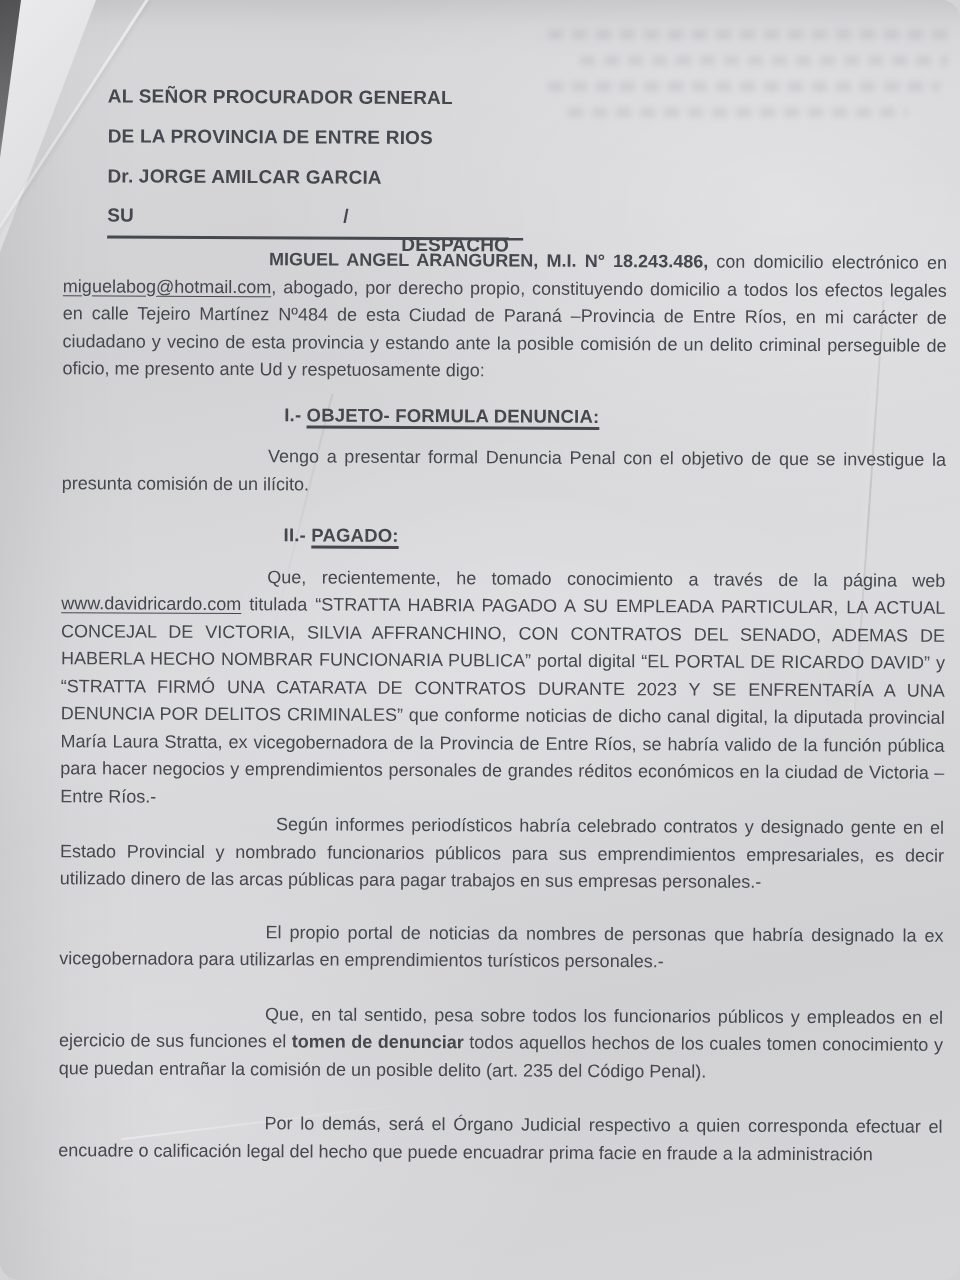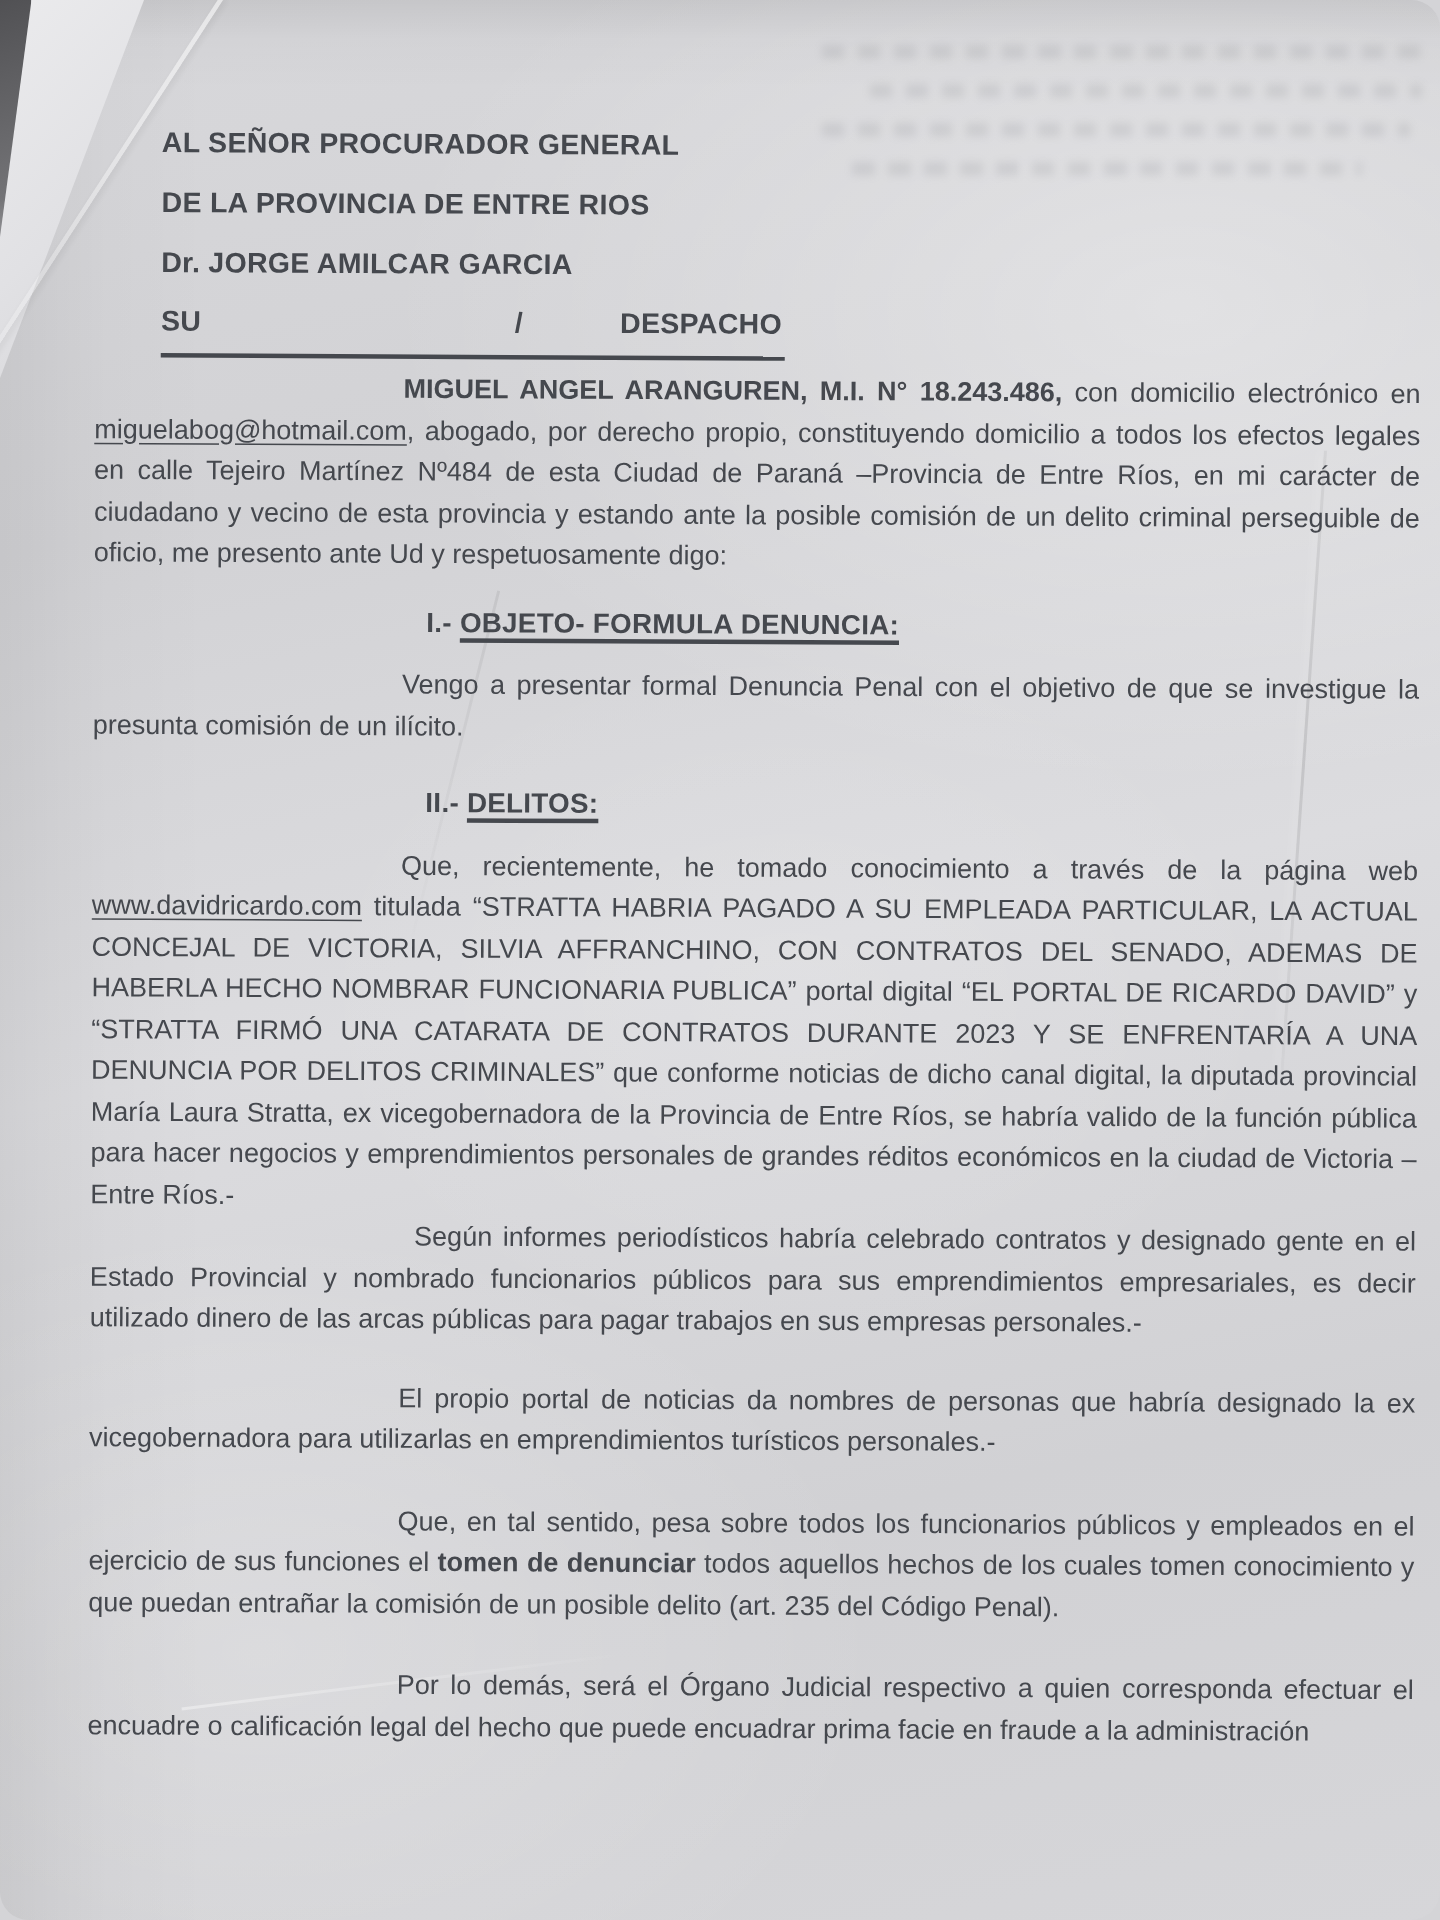--- a/index.html
+++ b/index.html
@@ -54,21 +54,21 @@
     position:absolute;left:64px;top:78px;width:884px;
     transform:rotate(0.3deg);transform-origin:40% 0;
     color:#45484e;font-size:18px;line-height:27.5px;
   }
   .addr{font-weight:700;font-size:19px;line-height:40px;padding-left:44px;letter-spacing:0.2px;}
   .su-line{
     position:relative;width:416px;line-height:38px;
     border-bottom:3px solid #45484e;padding-bottom:1px;
   }
   .su-line .slash{position:absolute;left:236px;}
-  .su-line .desp{position:absolute;right:2px;}
+  .su-line .desp{position:absolute;right:14px;margin-top:28px;}
   p{margin:0;text-align:justify;text-indent:206px;}
   .intro{margin-top:7px;}
   .b{font-weight:700;}
   .link{text-decoration:underline;text-underline-offset:3px;}
   h3{
     margin:0;font-size:18.5px;font-weight:700;letter-spacing:0.2px;
     padding-left:222px;text-indent:0;
   }
   .h-one{margin-top:17px;margin-bottom:15px;}
   .h-two{margin-top:23px;margin-bottom:15px;}
@@ -108,21 +108,21 @@
         <span class="desp">DESPACHO</span>
       </div>
     </div>
 
     <p class="intro"><span class="b">MIGUEL ANGEL ARANGUREN, M.I. N° 18.243.486,</span><span>  con domicilio electrónico en </span><span class="link">miguelabog@hotmail.com</span><span>, abogado, por derecho propio, constituyendo domicilio a todos los efectos legales en calle Tejeiro Martínez Nº484 de esta Ciudad de Paraná –Provincia de Entre Ríos, en mi carácter de ciudadano y vecino de esta provincia y estando ante la posible comisión de un delito criminal perseguible de oficio, me presento ante Ud y respetuosamente digo:</span></p>
 
     <h3 class="h-one"><span>I.- </span><span class="u">OBJETO- FORMULA DENUNCIA:</span></h3>
 
     <p>Vengo a presentar formal Denuncia Penal con el objetivo de que se investigue la presunta comisión de un ilícito.</p>
 
-    <h3 class="h-two"><span>II.- </span><span class="u">DELITOS:</span></h3>
+    <h3 class="h-two"><span>II.- </span><span class="u">PAGADO:</span></h3>
 
     <p><span>Que, recientemente, he tomado conocimiento a través de la página web </span><span class="link">www.davidricardo.com</span><span> titulada “STRATTA HABRIA PAGADO A SU EMPLEADA PARTICULAR, LA ACTUAL CONCEJAL DE VICTORIA, SILVIA AFFRANCHINO, CON CONTRATOS DEL SENADO, ADEMAS DE HABERLA HECHO NOMBRAR FUNCIONARIA PUBLICA” portal digital “EL PORTAL DE RICARDO DAVID” y “STRATTA FIRMÓ UNA CATARATA DE CONTRATOS DURANTE 2023 Y SE ENFRENTARÍA A UNA DENUNCIA POR DELITOS CRIMINALES”  que conforme noticias de dicho canal digital, la diputada provincial María Laura Stratta, ex vicegobernadora de la Provincia de Entre Ríos, se habría valido de la función pública para hacer negocios y emprendimientos personales de grandes réditos económicos en la ciudad de Victoria –Entre Ríos.-</span></p>
 
     <p class="p-segun">Según informes periodísticos habría celebrado contratos y designado gente en el Estado Provincial y nombrado funcionarios públicos para sus emprendimientos empresariales, es decir utilizado dinero de las arcas públicas para pagar trabajos en sus empresas personales.-</p>
 
     <p class="p-portal">El propio portal de noticias da nombres de personas que habría designado la ex vicegobernadora para utilizarlas en emprendimientos turísticos personales.-</p>
 
     <p class="p-deber"><span>Que, en tal sentido, pesa sobre todos los funcionarios públicos y empleados en el ejercicio de sus funciones el </span><span class="b">tomen de denunciar</span><span> todos aquellos hechos de los cuales tomen conocimiento y que puedan entrañar la comisión de un posible delito (art. 235 del Código Penal).</span></p>
 
     <p class="p-demas">Por lo demás, será el Órgano Judicial respectivo a quien corresponda efectuar el encuadre o calificación legal del hecho que puede encuadrar prima facie en fraude a la administración</p>

